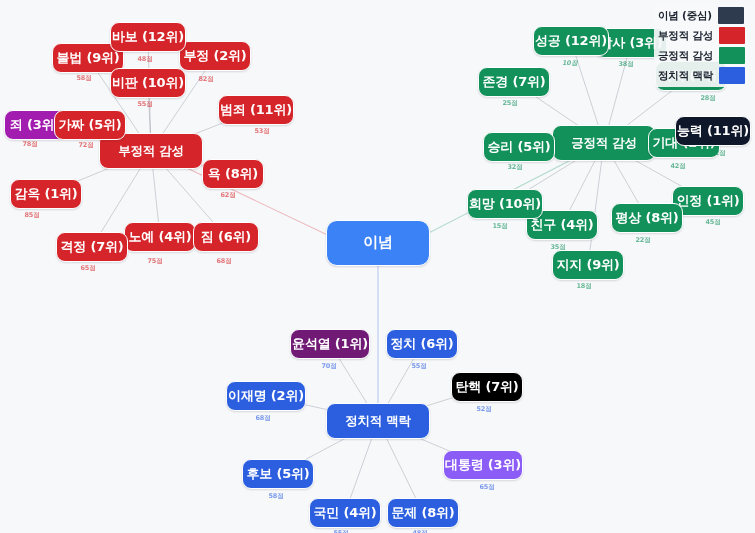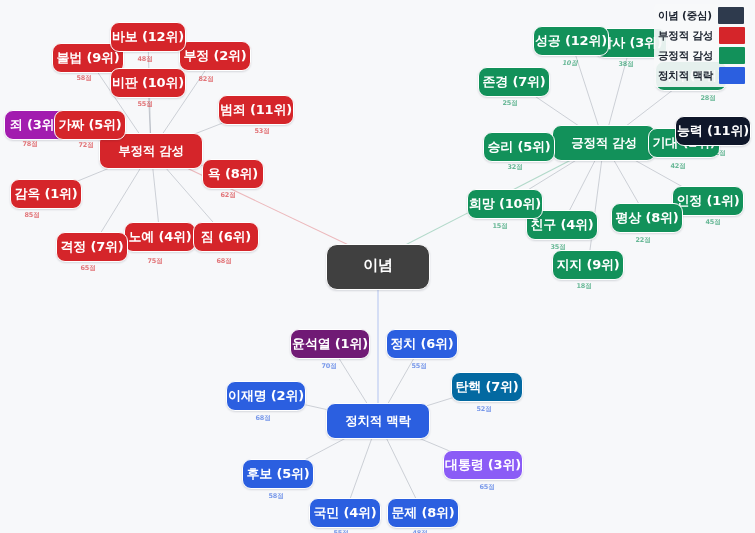--- a/index.html
+++ b/index.html
@@ -133,21 +133,21 @@
       <line x1="378" y1="421" x2="330" y2="344" stroke="rgba(120,130,145,0.38)" stroke-width="0.9"></line>
       <line x1="378" y1="421" x2="266" y2="396" stroke="rgba(120,130,145,0.38)" stroke-width="0.9"></line>
       <line x1="378" y1="421" x2="483" y2="465" stroke="rgba(120,130,145,0.38)" stroke-width="0.9"></line>
       <line x1="378" y1="421" x2="345" y2="513" stroke="rgba(120,130,145,0.38)" stroke-width="0.9"></line>
       <line x1="378" y1="421" x2="278" y2="474" stroke="rgba(120,130,145,0.38)" stroke-width="0.9"></line>
       <line x1="378" y1="421" x2="422" y2="344" stroke="rgba(120,130,145,0.38)" stroke-width="0.9"></line>
       <line x1="378" y1="421" x2="487" y2="387" stroke="rgba(120,130,145,0.38)" stroke-width="0.9"></line>
       <line x1="378" y1="421" x2="423" y2="513" stroke="rgba(120,130,145,0.38)" stroke-width="0.9"></line>
     </svg>
   <div id="nodes">
-      <div class="node center" style="left: 326px; top: 244px; width: 104px; height: 46px; background: #404040; font-family: Liberation Mono, monospace;">
+      <div class="node center" style="left: 326px; top: 220px; width: 104px; height: 46px; background: #3b82f6;">
         <span>이념</span>
       </div>
       <div class="node hub" style="left: 99px; top: 133px; width: 104px; height: 36px; background: rgb(213, 37, 42);">
         <span>부정적 감성</span>
       </div>
       <div class="node hub" style="left: 552px; top: 125px; width: 104px; height: 36px; background: rgb(18, 145, 90);">
         <span>긍정적 감성</span>
       </div>
       <div class="node hub" style="left: 326px; top: 403px; width: 104px; height: 36px; background: rgb(43, 95, 224);">
         <span>정치적 맥락</span>
@@ -235,21 +235,21 @@
       </div>
       <div class="node leaf" style="left: 309px; top: 498px; width: 72px; height: 30px; background: rgb(43, 95, 224);">
         <span>국민 (4위)</span>
       </div>
       <div class="node leaf" style="left: 242px; top: 459px; width: 72px; height: 30px; background: rgb(43, 95, 224);">
         <span>후보 (5위)</span>
       </div>
       <div class="node leaf" style="left: 386px; top: 329px; width: 72px; height: 30px; background: rgb(43, 95, 224);">
         <span>정치 (6위)</span>
       </div>
-      <div class="node leaf" style="left: 451px; top: 372px; width: 72px; height: 30px; background: #0369a1;">
+      <div class="node leaf" style="left: 451px; top: 372px; width: 72px; height: 30px; background: #000000;">
         <span>탄핵 (7위)</span>
       </div>
       <div class="node leaf" style="left: 387px; top: 498px; width: 72px; height: 30px; background: rgb(43, 95, 224);">
         <span>문제 (8위)</span>
       </div>
     </div>
   <div id="edge-labels">
       <div class="edge-label" style="left: 32px; top: 215px; color: rgba(213, 37, 42, 0.62);">85점</div>
       <div class="edge-label" style="left: 206px; top: 79px; color: rgba(213, 37, 42, 0.62);">82점</div>
       <div class="edge-label" style="left: 30px; top: 144px; color: rgba(213, 37, 42, 0.62);">78점</div>

